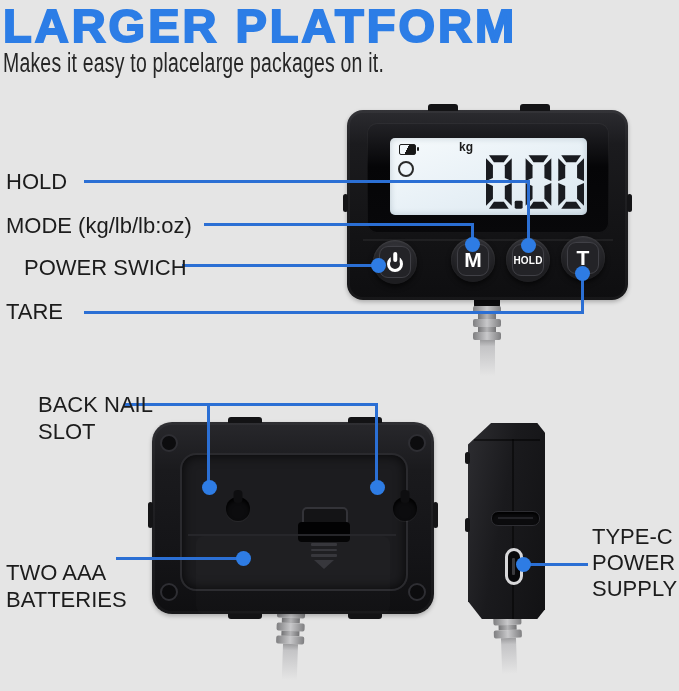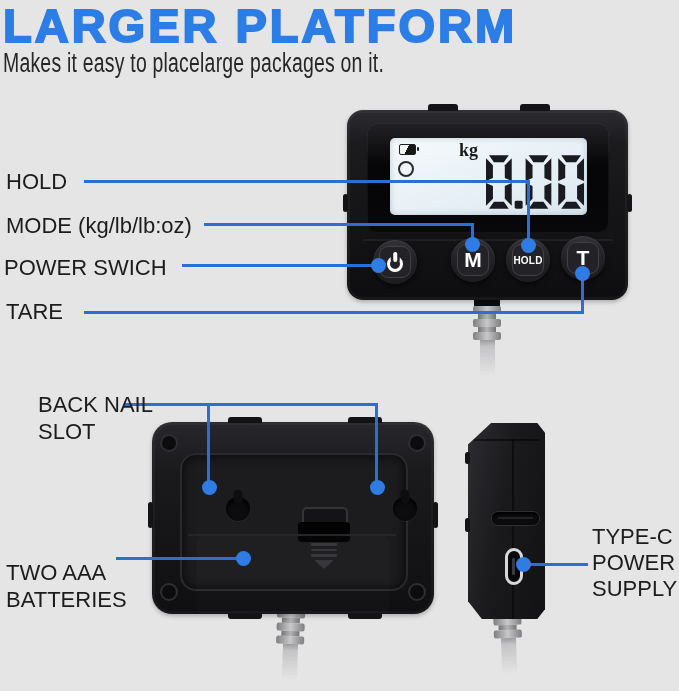--- a/index.html
+++ b/index.html
@@ -40,21 +40,21 @@
     box-shadow: inset 0 0 0 1px rgba(255,255,255,0.05);
   }
   .lcd {
     position:absolute; left:43px; top:28px; width:197px; height:77px; border-radius:5px;
     background:linear-gradient(160deg,#f6fafc 0%, #e7f0f6 55%, #dbe7ef 100%);
     box-shadow: inset 0 0 6px rgba(40,70,90,0.25);
   }
   .batt { position:absolute; left:9px; top:6px; width:15px; height:9px; border:1.5px solid #1e1e1e; border-radius:2px;
           background:linear-gradient(115deg, #f2f7fa 46%, #161616 46%); }
   .batt::after { content:""; position:absolute; right:-4px; top:2px; width:2.5px; height:4px; background:#1e1e1e; border-radius:1px; }
-  .kg { position:absolute; left:69px; top:2px; font-size:18px; font-weight:bold; color:#1a1a1a;font-family:Liberation Serif, serif; }
+  .kg { position:absolute; left:69px; top:2px; font-size:12px; font-weight:bold; color:#1a1a1a; }
   .circ { position:absolute; left:8px; top:23px; width:12px; height:12px; border:2px solid #2a2a2a; border-radius:50%; }
   .digits { position:absolute; left:96px; top:16px; width:99px; height:56px; }
 
   .seam { position:absolute; left:16px; top:129px; width:250px; height:1.5px; background:rgba(255,255,255,0.06); }
 
   .btn {
     position:absolute; width:44px; height:44px; border-radius:50%;
     background:radial-gradient(circle at 50% 32%, #3c3c42, #1d1d20 68%);
     box-shadow:0 3px 5px rgba(0,0,0,0.55), inset 0 1px 2px rgba(255,255,255,0.12);
     display:flex; align-items:center; justify-content:center;
@@ -120,21 +120,21 @@
 </head>
 <body>
 
 <div class="canvas">
 
   <div class="title">LARGER PLATFORM</div>
   <div class="subtitle">Makes it easy to placelarge packages on it.</div>
 
   <div class="lbl" style="left:6px; top:168px;">HOLD</div>
   <div class="lbl" style="left:6px; top:212px;text-align:right;">MODE (kg/lb/lb:oz)</div>
-  <div class="lbl" style="left:4px; top:254px;">POWER SWICH</div>
+  <div class="lbl" style="left:24px; top:254px;">POWER SWICH</div>
   <div class="lbl" style="left:6px; top:298px;">TARE</div>
 
   <div class="cl h" style="left:84px; top:180px; width:446px;"></div>
   <div class="cl v" style="left:527px; top:180px; height:64px;"></div>
   <div class="cdot" style="left:521px; top:238px;"></div>
 
   <div class="cl h" style="left:204px; top:223px; width:270px;"></div>
   <div class="cl v" style="left:471px; top:223px; height:20px;"></div>
   <div class="cdot" style="left:465px; top:237px;"></div>
 

